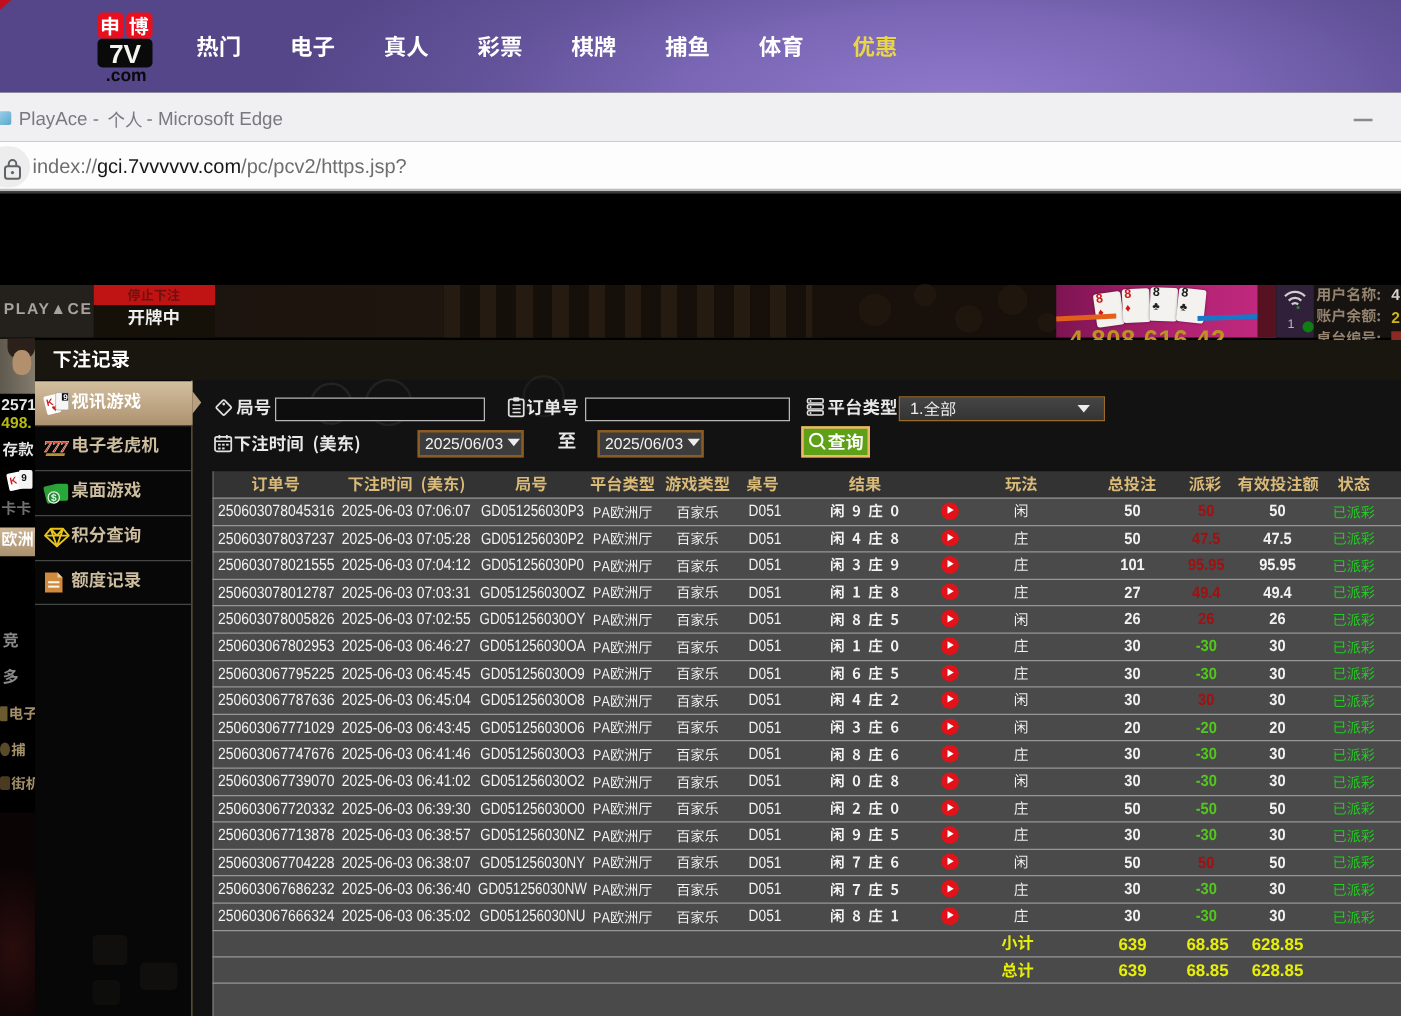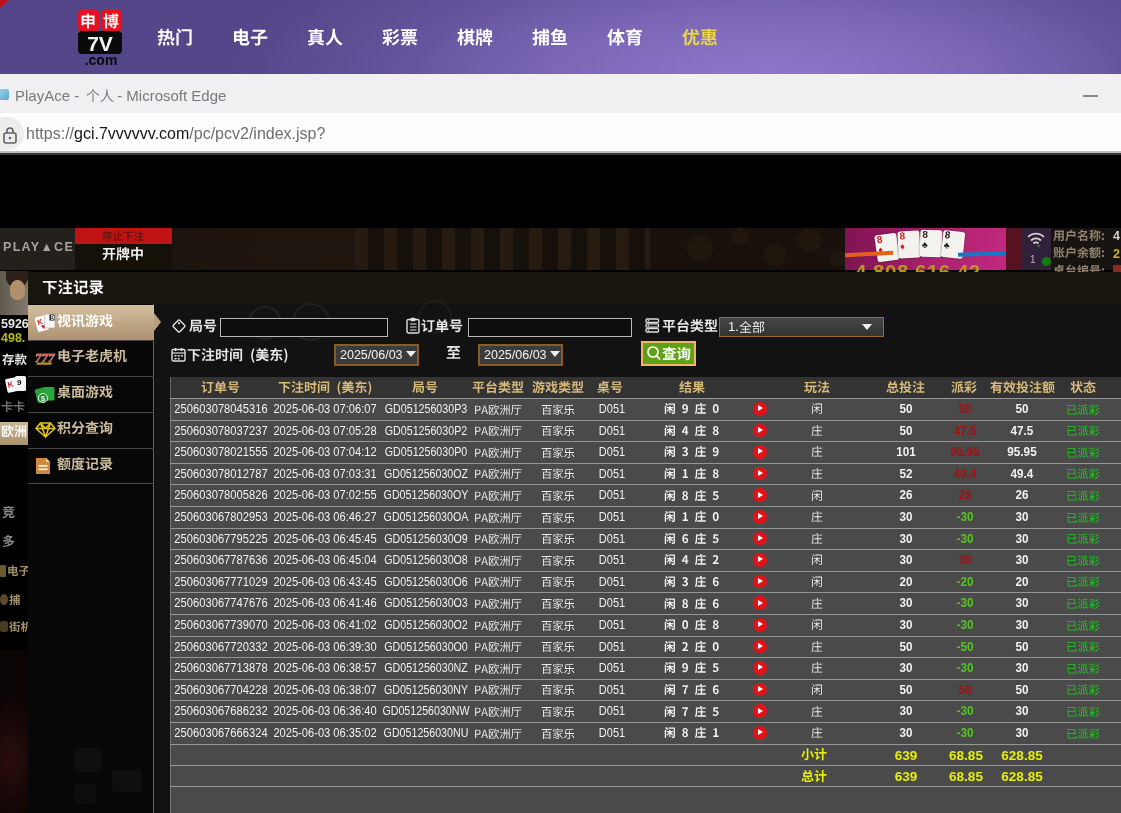--- a/index.html
+++ b/index.html
@@ -225,21 +225,21 @@
 <div style="position:absolute;left:1083px;top:95px;width:15px;height:2px;background:#8a8a8a;"></div>
 <div style="position:absolute;left:0px;top:113px;width:1121px;height:40px;background:#fdfdfd;"></div>
 <div style="position:absolute;left:-12px;top:117px;width:36px;height:33px;background:#ededee;border-radius:17px;"></div>
 <div style="position:absolute;left:2px;top:126px;">
     <svg width="16" height="18" style="display:block">
       <rect x="2" y="7" width="12" height="10" rx="2" fill="none" stroke="#5f6368" stroke-width="1.6"></rect>
       <path d="M5 7 V5 a3 3 0 0 1 6 0 v2" fill="none" stroke="#5f6368" stroke-width="1.6"></path>
       <circle cx="8" cy="12" r="1.3" fill="#5f6368"></circle>
     </svg>
   </div>
-<div style="position:absolute;left:26px;top:124px;font-family:'Liberation Sans', sans-serif;font-size:16px;line-height:20px;white-space:pre;"><span style="color:#6e6e6e">https://</span><span style="color:#17171a">gci.7vvvvvv.com</span><span style="color:#6e6e6e">/pc/pcv2/index.jsp?</span></div>
+<div style="position:absolute;left:26px;top:124px;font-family:'Liberation Sans', sans-serif;font-size:16px;line-height:20px;white-space:pre;"><span style="color:#6e6e6e">index://</span><span style="color:#17171a">gci.7vvvvvv.com</span><span style="color:#6e6e6e">/pc/pcv2/https.jsp?</span></div>
 <div style="position:absolute;left:0px;top:151px;width:1121px;height:1.5px;background:#bdbdbd;"></div>
 <div style="position:absolute;left:0px;top:152.5px;width:1121px;height:2.5px;background:#3a3a3a;"></div>
 <div style="position:absolute;left:0px;top:155px;width:1121px;height:658px;background:#000;"></div>
 <div style="position:absolute;left:0px;top:228px;width:1121px;height:42px;background:linear-gradient(90deg,#19120d 0%,#1e150e 30%,#221810 55%,#1a120c 75%,#170f0b 100%);overflow:hidden;"></div>
 <div style="position:absolute;left:0px;top:228px;width:75px;height:42px;background:#24201c;"></div>
 <div style="position:absolute;left:3px;top:240px;font-family:'Liberation Sans', sans-serif;font-size:12.5px;font-weight:700;letter-spacing:1.3px;color:#a8a39c;">PLAY<span style="display:inline-block">▲</span>CE</div>
 <div style="position:absolute;left:355px;top:228px;width:295px;height:42px;background:repeating-linear-gradient(90deg,#271c12 0 13px,#140e09 13px 29px);opacity:.85;"></div>
 <div style="position:absolute;left:650px;top:228px;width:195px;height:42px;background:#17100b;"></div>
 <div style="position:absolute;left:687px;top:235px;width:26px;height:26px;border-radius:50%;background:#271e13;opacity:.55;"></div>
 <div style="position:absolute;left:731px;top:227px;width:18px;height:18px;border-radius:50%;background:#271e13;opacity:.55;"></div>
@@ -321,21 +321,21 @@
         <use href="#g37" x="3000"></use>
         <use href="#g30" x="4000"></use>
       </g>
     </svg>
   </div>
 <div style="position:absolute;left:1113px;top:265px;width:8px;height:7px;background:#8a2a22;"></div>
 <div style="position:absolute;left:0px;top:271px;width:28px;height:44px;background:linear-gradient(90deg,#5f594e,#837c6d);"></div>
 <div style="position:absolute;left:6px;top:271px;width:22px;height:16px;background:#2b211a;border-radius:0 0 9px 9px;"></div>
 <div style="position:absolute;left:10px;top:280px;width:15px;height:20px;background:#b3906d;border-radius:46% 46% 42% 42%;"></div>
 <div style="position:absolute;left:0px;top:301px;width:28px;height:14px;background:transparent;"></div>
-<div style="position:absolute;left:1px;top:317px;font-family:'Liberation Sans', sans-serif;font-size:12.5px;color:#e8e8e8;font-weight:700;line-height:14.375px;white-space:pre;">5926</div>
+<div style="position:absolute;left:1px;top:317px;font-family:'Liberation Sans', sans-serif;font-size:12.5px;color:#e8e8e8;font-weight:700;line-height:14.375px;white-space:pre;">2571</div>
 <div style="position:absolute;left:1px;top:331px;font-family:'Liberation Sans', sans-serif;font-size:12.5px;color:#b8ba10;font-weight:700;line-height:14.375px;white-space:pre;">498.</div>
 <div style="position:absolute;left:2px;top:353px;">
     <svg width="26" height="16" style="overflow:visible;display:block;">
       <g transform="translate(0,11) scale(0.0125,-0.0125)" fill="#e5e5e5">
         <use href="#g38" x="0"></use>
         <use href="#g39" x="1000"></use>
       </g>
     </svg>
   </div>
 <div style="position:absolute;left:4px;top:375px;">
@@ -971,21 +971,21 @@
   </div>
 <div style="position:absolute;left:753px;top:466.8px;width:13.5px;height:13.5px;border-radius:50%;background:#e31219;"></div>
 <div style="position:absolute;left:758.4px;top:470px;width:0;height:0;border-left:5px solid #fff;border-top:3.6px solid transparent;border-bottom:3.6px solid transparent;"></div>
 <div style="position:absolute;left:810.5px;top:468px;">
     <svg width="13" height="15" style="overflow:visible;display:block;">
       <g transform="translate(0,10) scale(0.0118,-0.0118)" fill="#f2f2f2">
         <use href="#g105" x="0"></use>
       </g>
     </svg>
   </div>
-<div style="position:absolute;left:906px;top:466.8px;font-family:'Liberation Sans', sans-serif;font-size:13px;color:#f2f2f2;font-weight:700;line-height:14.95px;white-space:pre;transform:translateX(-50%) scaleX(0.9);">52</div>
+<div style="position:absolute;left:906px;top:466.8px;font-family:'Liberation Sans', sans-serif;font-size:13px;color:#f2f2f2;font-weight:700;line-height:14.95px;white-space:pre;transform:translateX(-50%) scaleX(0.9);">27</div>
 <div style="position:absolute;left:965px;top:466.8px;font-family:'Liberation Sans', sans-serif;font-size:13px;color:#a01111;font-weight:700;line-height:14.95px;white-space:pre;transform:translateX(-50%) scaleX(0.9);">49.4</div>
 <div style="position:absolute;left:1022px;top:466.8px;font-family:'Liberation Sans', sans-serif;font-size:13px;color:#f2f2f2;font-weight:700;line-height:14.95px;white-space:pre;transform:translateX(-50%) scaleX(0.9);">49.4</div>
 <div style="position:absolute;left:1065.5px;top:468.3px;">
     <svg width="35" height="14" style="overflow:visible;display:block;">
       <g transform="translate(0,10) scale(0.0113,-0.0113)" fill="#22cc22">
         <use href="#g100" x="0"></use>
         <use href="#g101" x="1000"></use>
         <use href="#g102" x="2000"></use>
       </g>
     </svg>

